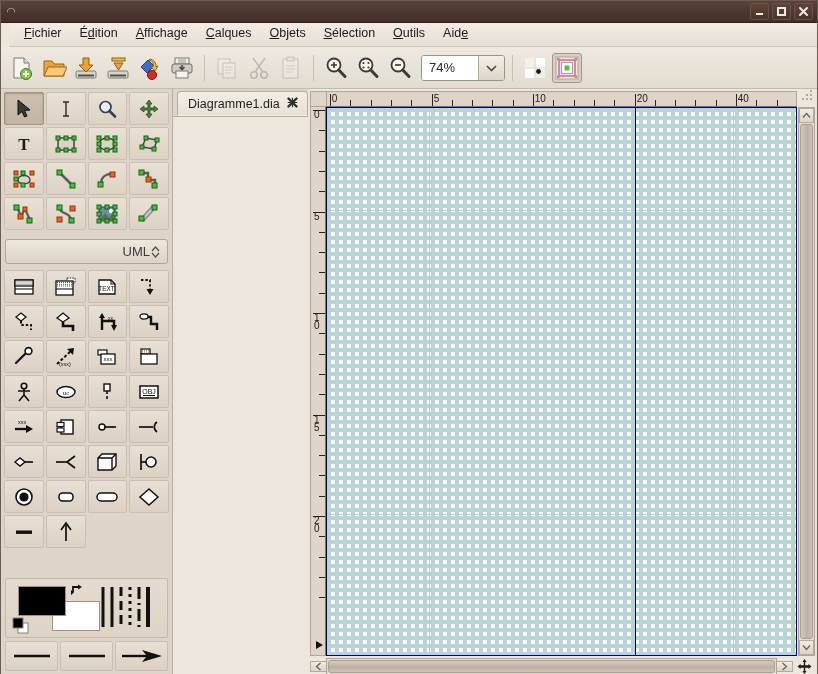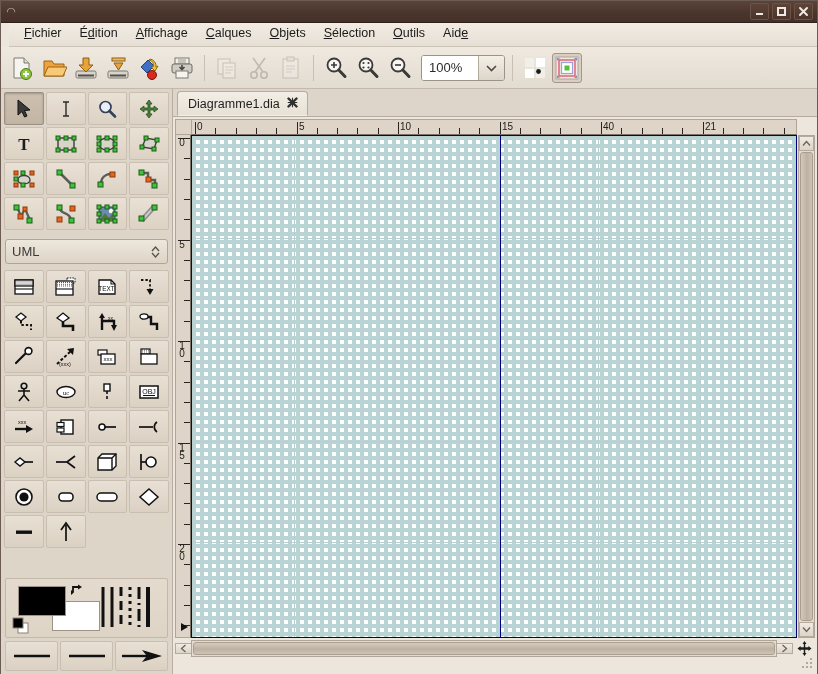--- a/index.html
+++ b/index.html
@@ -92,21 +92,21 @@
     background: linear-gradient(to bottom,#cdc0b0,#c3b5a4);
     border: 1px solid #9c9084; box-shadow: inset 0 1px 2px rgba(0,0,0,.22);
   }
   .sheet-select {
     margin: 9px 1px 6px 1px; height: 25px;
     background: linear-gradient(to bottom,#eee7dc,#ddd4c6);
     border: 1px solid #b0a596; border-radius: 3px;
     display:flex; align-items:center; padding: 0 6px;
     font-size: 13px; color:#3b3b3b;
   }
-  .sheet-select .lbl { flex:1; }
+  .sheet-select .lbl { flex:1;text-align:right; }
   .sheet-select .spin { display:flex; flex-direction:column; gap:1px; color:#5a5249; }
   .shape-grid { display: grid; grid-template-columns: repeat(4,1fr); gap: 2px; }
   .scell {
     height: 33px; display:flex; align-items:center; justify-content:center;
     background: linear-gradient(to bottom,#e8e0d4,#dbd1c3);
     border: 1px solid #c9beb0; border-radius: 2px;
   }
   .scell svg { display:block; }
   .tb-spacer { flex: 1; }
 
@@ -120,21 +120,21 @@
   .swaparrow { position:absolute; left:64px; top:4px; color:#111; }
   .resetsw { position:absolute; left:6px; top:38px; }
   .linestyles { position:absolute; right:12px; top:6px; }
 
   .lineend-row { display:grid; grid-template-columns: repeat(3,1fr); gap:2px; margin:0 1px 4px 1px; }
   .lcell { height: 30px; display:flex; align-items:center; justify-content:center;
            background: linear-gradient(to bottom,#e8e0d4,#dbd1c3);
            border:1px solid #c9beb0; border-radius:2px; }
 
   
-  .diagram { flex:1; display:flex; flex-direction:column; background:#ece6dd; }
+  .diagram { flex:1; display:flex; flex-direction:row; background:#ece6dd; }
   .tabrow { height: 28px; display:flex; align-items:flex-end; padding-left: 4px;
             background:#ddd5c9; border-bottom:1px solid #b5ab9e;}
   .tab {
     height: 25px; display:flex; align-items:center; gap:7px; padding: 0 9px 0 10px;
     background: linear-gradient(to bottom,#f3eee6,#e7e0d5);
     border: 1px solid #b5ab9e; border-bottom: 1px solid #f3eee6;
     border-radius: 4px 4px 0 0; font-size: 12.5px; color:#1e1e1e;
   }
   .tab .closex { color:#3a3a3a; font-size: 12px; line-height: 1; }
 
@@ -303,21 +303,21 @@
       </svg>
     </div>
     <div class="tbtn">
       <svg width="26" height="26" viewBox="0 0 26 26">
         <circle cx="11" cy="10" r="6.5" fill="#f7f6f2" stroke="#3b3a36" stroke-width="1.8"></circle>
         <path d="M15.8 15 L22 21.5" stroke="#3b3a36" stroke-width="3" stroke-linecap="round"></path>
         <path d="M8 10 h6" stroke="#3b3a36" stroke-width="1.6"></path>
       </svg>
     </div>
     <div class="zoomcombo">
-      <div class="zval">100%</div>
+      <div class="zval">74%</div>
       <div class="zarrow">
         <svg width="11" height="8" viewBox="0 0 11 8">
           <path d="M1 2 L5.5 6.5 L10 2" fill="none" stroke="#4c4a45" stroke-width="1.6"></path>
           </svg>
       </div>
     </div>
     <div class="tsep"></div>
     <div class="tgl">
       <svg width="24" height="24" viewBox="0 0 24 24">
         <rect x="2" y="2" width="20" height="20" fill="#ffffff"></rect>
@@ -813,21 +813,21 @@
               <div class="tick" style="left:145px;top:8px;width:1px;height:6px"></div>
               <div class="tick" style="left:165px;top:8px;width:1px;height:6px"></div>
               <div class="tick" style="left:186px;top:8px;width:1px;height:6px"></div>
               <div class="tick" style="left:206px;top:2px;width:1px;height:12px"></div>
               <div class="ruler-lab" style="left:208px;top:1px">10</div>
               <div class="tick" style="left:226px;top:8px;width:1px;height:6px"></div>
               <div class="tick" style="left:247px;top:8px;width:1px;height:6px"></div>
               <div class="tick" style="left:267px;top:8px;width:1px;height:6px"></div>
               <div class="tick" style="left:287px;top:8px;width:1px;height:6px"></div>
               <div class="tick" style="left:308px;top:2px;width:1px;height:12px"></div>
-              <div class="ruler-lab" style="left:310px;top:1px">15</div>
+              <div class="ruler-lab" style="left:310px;top:1px">20</div>
               <div class="tick" style="left:328px;top:8px;width:1px;height:6px"></div>
               <div class="tick" style="left:348px;top:8px;width:1px;height:6px"></div>
               <div class="tick" style="left:368px;top:8px;width:1px;height:6px"></div>
               <div class="tick" style="left:389px;top:8px;width:1px;height:6px"></div>
               <div class="tick" style="left:409px;top:2px;width:1px;height:12px"></div>
               <div class="ruler-lab" style="left:411px;top:1px">40</div>
               <div class="tick" style="left:429px;top:8px;width:1px;height:6px"></div>
               <div class="tick" style="left:450px;top:8px;width:1px;height:6px"></div>
               <div class="tick" style="left:470px;top:8px;width:1px;height:6px"></div>
               <div class="tick" style="left:490px;top:8px;width:1px;height:6px"></div>

